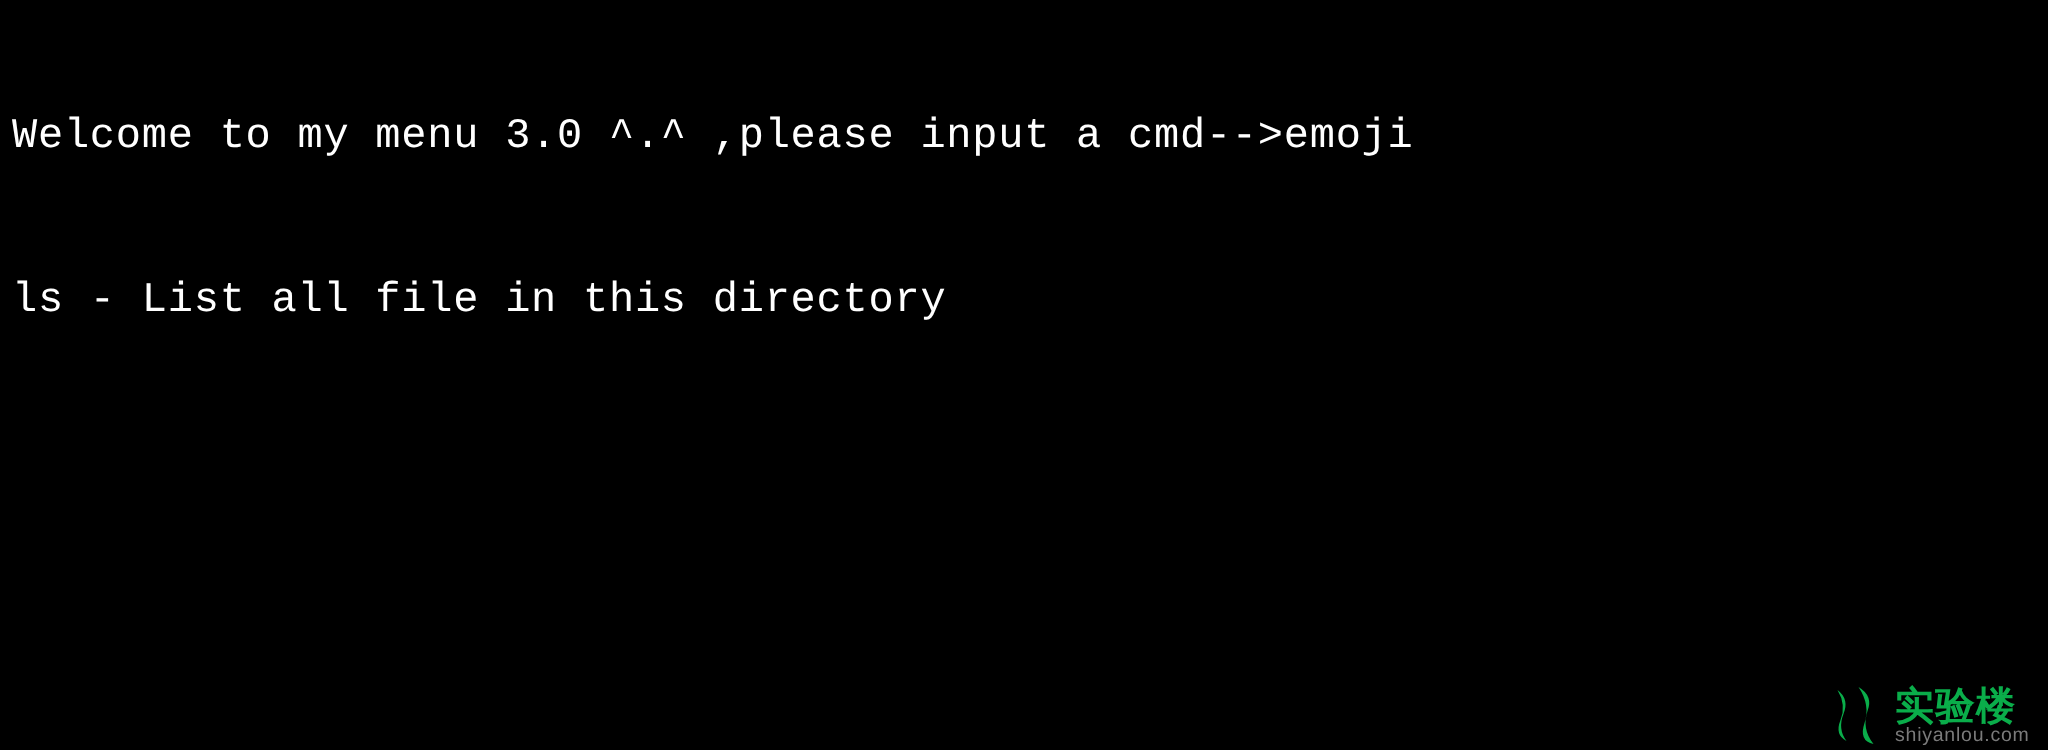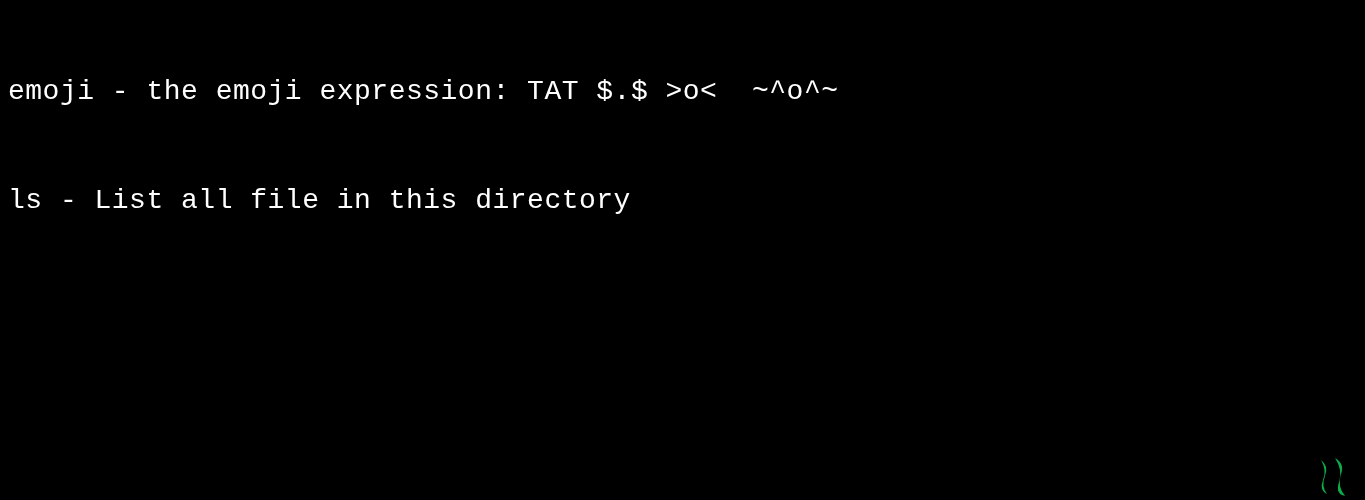--- a/index.html
+++ b/index.html
@@ -58,34 +58,38 @@
       font-family: Arial, sans-serif;
       font-size: 13px;
       color: #7a7a7a;
       letter-spacing: 0.5px;
     }
   </style>
 </head>
 <body>
 
 <div class="terminal">
-  <span class="line">emoji - the emoji expression: TAT $.$ &gt;o&lt;  ~^o^~</span>
+  <span class="line">Welcome to my menu 3.0 ^.^ ,please input a cmd--&gt;emoji</span>
   <span class="line">ls - List all file in this directory</span>
   
   
   
   
   
   
   
   
   <span class="line"></span>
   <span class="line"></span>
 </div>
 
 <div class="watermark">
   <div class="wm-icon">
     <svg viewBox="0 0 40 40">
       <path d="M8 4 Q14 14 10 24 Q6 34 14 38 Q8 30 12 20 Q16 10 8 4 Z" fill="#0aad4a"></path>
       <path d="M22 2 Q30 14 26 26 Q22 38 32 40 Q24 30 28 18 Q32 8 22 2 Z" fill="#0aad4a"></path>
     </svg>
   </div>
+  <div class="wm-text">
+    <span class="wm-cn">实验楼</span>
+    <span class="wm-url">shiyanlou.com</span>
+  </div>
 </div>
 
 </body></html>

